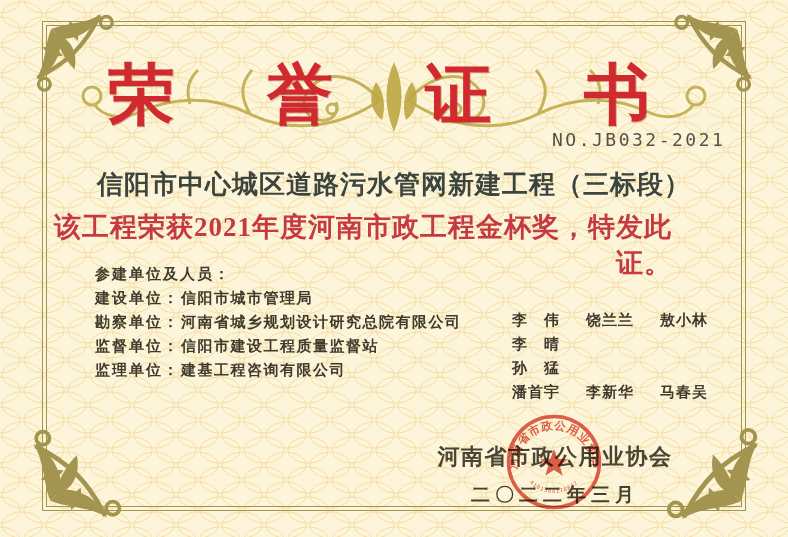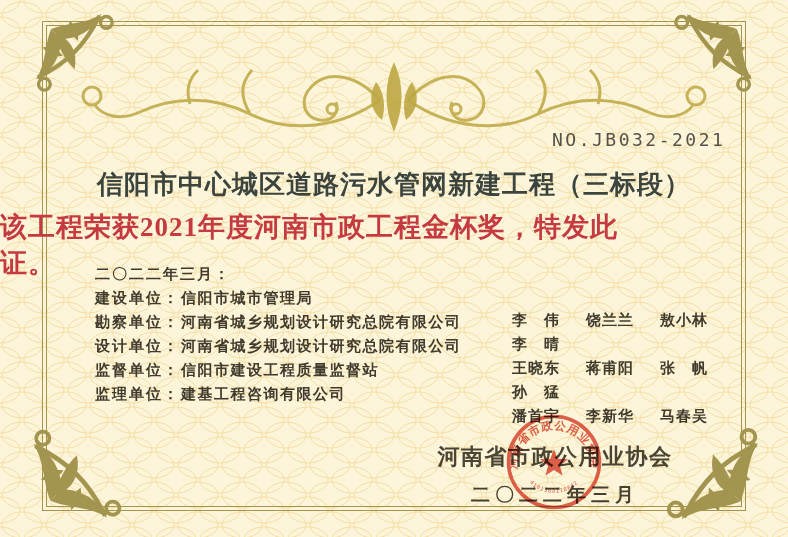--- a/index.html
+++ b/index.html
@@ -30,21 +30,21 @@
     position:absolute; left:552px; top:129px; z-index:3;
     font-family:"DejaVu Sans Mono","Liberation Mono",monospace;
     font-size:18px; color:#56524a; letter-spacing:2.5px;
   }
   .project{
     position:absolute; left:0; top:167px; width:788px; text-align:center; z-index:3;
     font-family:"Liberation Sans","DejaVu Sans",sans-serif;
     font-size:26px; font-weight:bold; color:#3c443e; letter-spacing:1px;
   }
   .award{
-    position:absolute; left:0; top:209px; width:672px; text-align:left; z-index:3;
+    position:absolute; left:0; top:209px; width:672px; text-align:right; z-index:3;
     font-size:27px; font-weight:bold; color:#c43a40; letter-spacing:1px;
   }
   .list{position:absolute; left:95px; top:262px; z-index:3; color:#3f3a2c;}
   .list .heading{height:24px; line-height:24px; font-size:15px; font-weight:bold; letter-spacing:2px;}
   .prow{position:relative; height:24px; line-height:24px; font-size:15px; font-weight:bold; white-space:nowrap;}
   .prow .role{letter-spacing:2px;}
   .prow .org{margin-left:1px; letter-spacing:1.5px;}
   .prow .names{position:absolute; left:417px; top:0; display:flex;margin-top:22px;}
   .prow .pname{width:74px; letter-spacing:1px;}
   .issuer-block{position:absolute; left:420px; top:442px; width:270px; text-align:center; z-index:3; color:#4a4433;}
@@ -146,39 +146,35 @@
         <path d="M150,52 C146,38 148,28 158,18"></path>
       </g>
     </g>
     <g fill="#bda843" opacity="0.9">
       <path d="M354,10 C344,32 344,56 354,80 C364,56 364,32 354,10 Z"></path>
       <path d="M336,30 C328,44 330,58 342,68 C346,54 344,40 336,30 Z"></path>
       <path d="M372,30 C380,44 378,58 366,68 C362,54 364,40 372,30 Z"></path>
     </g>
   </svg>
 
+  <div class="title">荣 誉 证 书</div>
   <div class="cert-no">NO.JB032-2021</div>
   <div class="project">信阳市中心城区道路污水管网新建工程（三标段）</div>
   <div class="award">该工程荣获2021年度河南市政工程金杯奖，特发此证。</div>
 
   <div class="list">
-    <div class="heading">二〇二二年三月：</div>
+    <div class="heading">参建单位及人员：</div>
     <div>
         <div class="prow"><span class="role">建设单位：</span><span class="org">信阳市城市管理局</span><span class="names">
             <span class="pname">李　伟</span>
             <span class="pname">饶兰兰</span>
             <span class="pname">敖小林</span>
           </span></div>
         <div class="prow"><span class="role">勘察单位：</span><span class="org">河南省城乡规划设计研究总院有限公司</span><span class="names">
             <span class="pname">李　晴</span>
-          </span></div>
-        <div class="prow"><span class="role">设计单位：</span><span class="org">河南省城乡规划设计研究总院有限公司</span><span class="names">
-            <span class="pname">王晓东</span>
-            <span class="pname">蒋甫阳</span>
-            <span class="pname">张　帆</span>
           </span></div>
         <div class="prow"><span class="role">监督单位：</span><span class="org">信阳市建设工程质量监督站</span><span class="names">
             <span class="pname">孙　猛</span>
           </span></div>
         <div class="prow"><span class="role">监理单位：</span><span class="org">建基工程咨询有限公司</span><span class="names">
             <span class="pname">潘首宇</span>
             <span class="pname">李新华</span>
             <span class="pname">马春吴</span>
           </span></div>
       </div>

